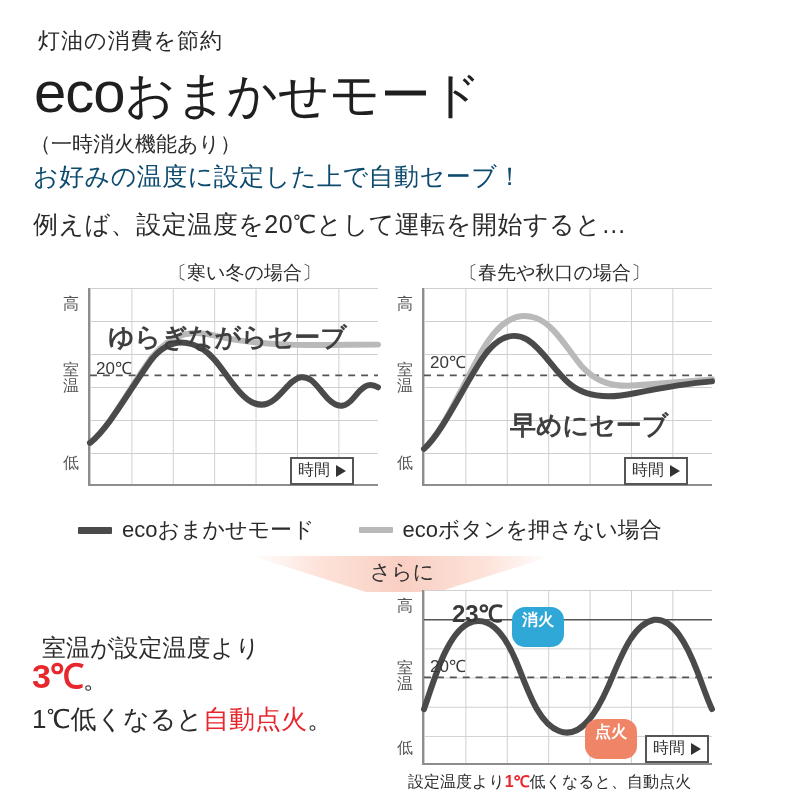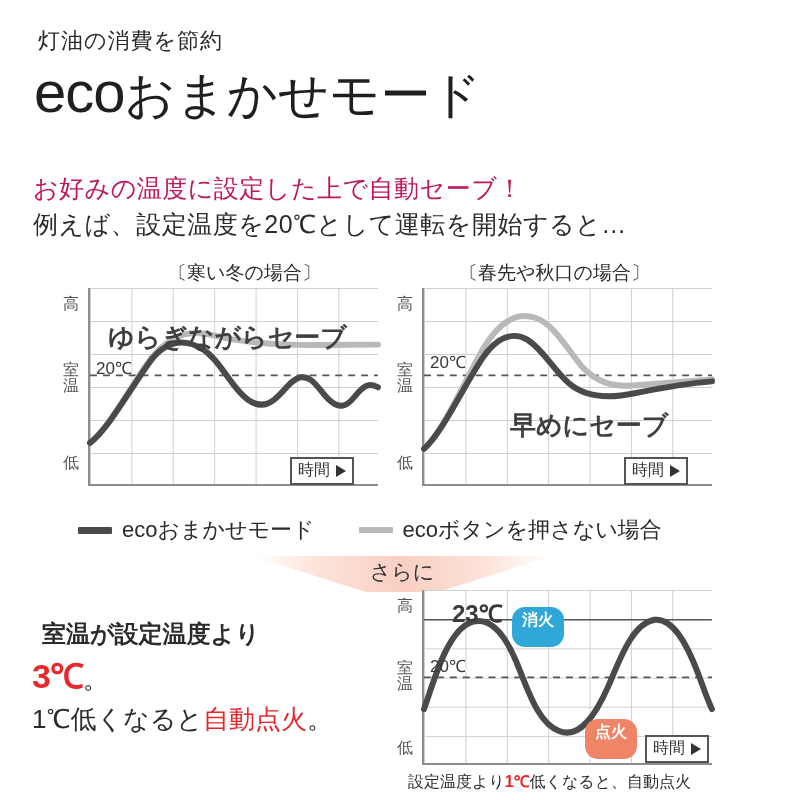--- a/index.html
+++ b/index.html
@@ -46,23 +46,23 @@
   .subnote {
     position: absolute;
     left: 30px;
     top: 130px;
     font-size: 21px;
     color: #2b2b2b;
   }
   .lead1 {
     position: absolute;
     left: 33px;
-    top: 172px;
+    top: 160px;
     font-size: 25px;
-    color: #be185d;
+    color: #0c4a6e;
     letter-spacing: 0.5px;
   }
   .lead2 {
     position: absolute;
     left: 33px;
     top: 208px;
     font-size: 25px;
     color: #2b2b2b;
     letter-spacing: 0.5px;
   }
@@ -190,24 +190,23 @@
     text-align: center;
     top: 2px;
     font-size: 21px;
     color: #333;
   }
 
   
   .b1 {
     position: absolute;
     left: 42px;
-    top: 618px;
+    top: 632px;
     font-size: 24px;
     color: #2b2b2b;
-    font-weight: bold;
   }
   .b2 {
     position: absolute;
     left: 32px;
     top: 652px;
     font-size: 26px;
     color: #2b2b2b;
     display: flex;
     align-items: baseline;
   }
@@ -259,20 +258,21 @@
 <body>
 
 <div class="page">
 
   <div class="kicker">灯油の消費を節約</div>
 
   <div class="headline">
     <span class="eco">eco</span><span>おまかせモード</span>
   </div>
 
+  <div class="subnote">（一時消火機能あり）</div>
   <div class="lead1">お好みの温度に設定した上で自動セーブ！</div>
   <div class="lead2">例えば、設定温度を20℃として運転を開始すると…</div>
 
   <div class="chart-caption" style="left:168px; top:260px;">〔寒い冬の場合〕</div>
 
   <div class="axis-label" style="left:62px; top:296px;">高</div>
   <div class="axis-label" style="left:62px; top:362px;">室温</div>
   <div class="axis-label" style="left:62px; top:455px;">低</div>
 
   <div class="plot" style="left:88px; top:288px; width:290px; height:198px;">

